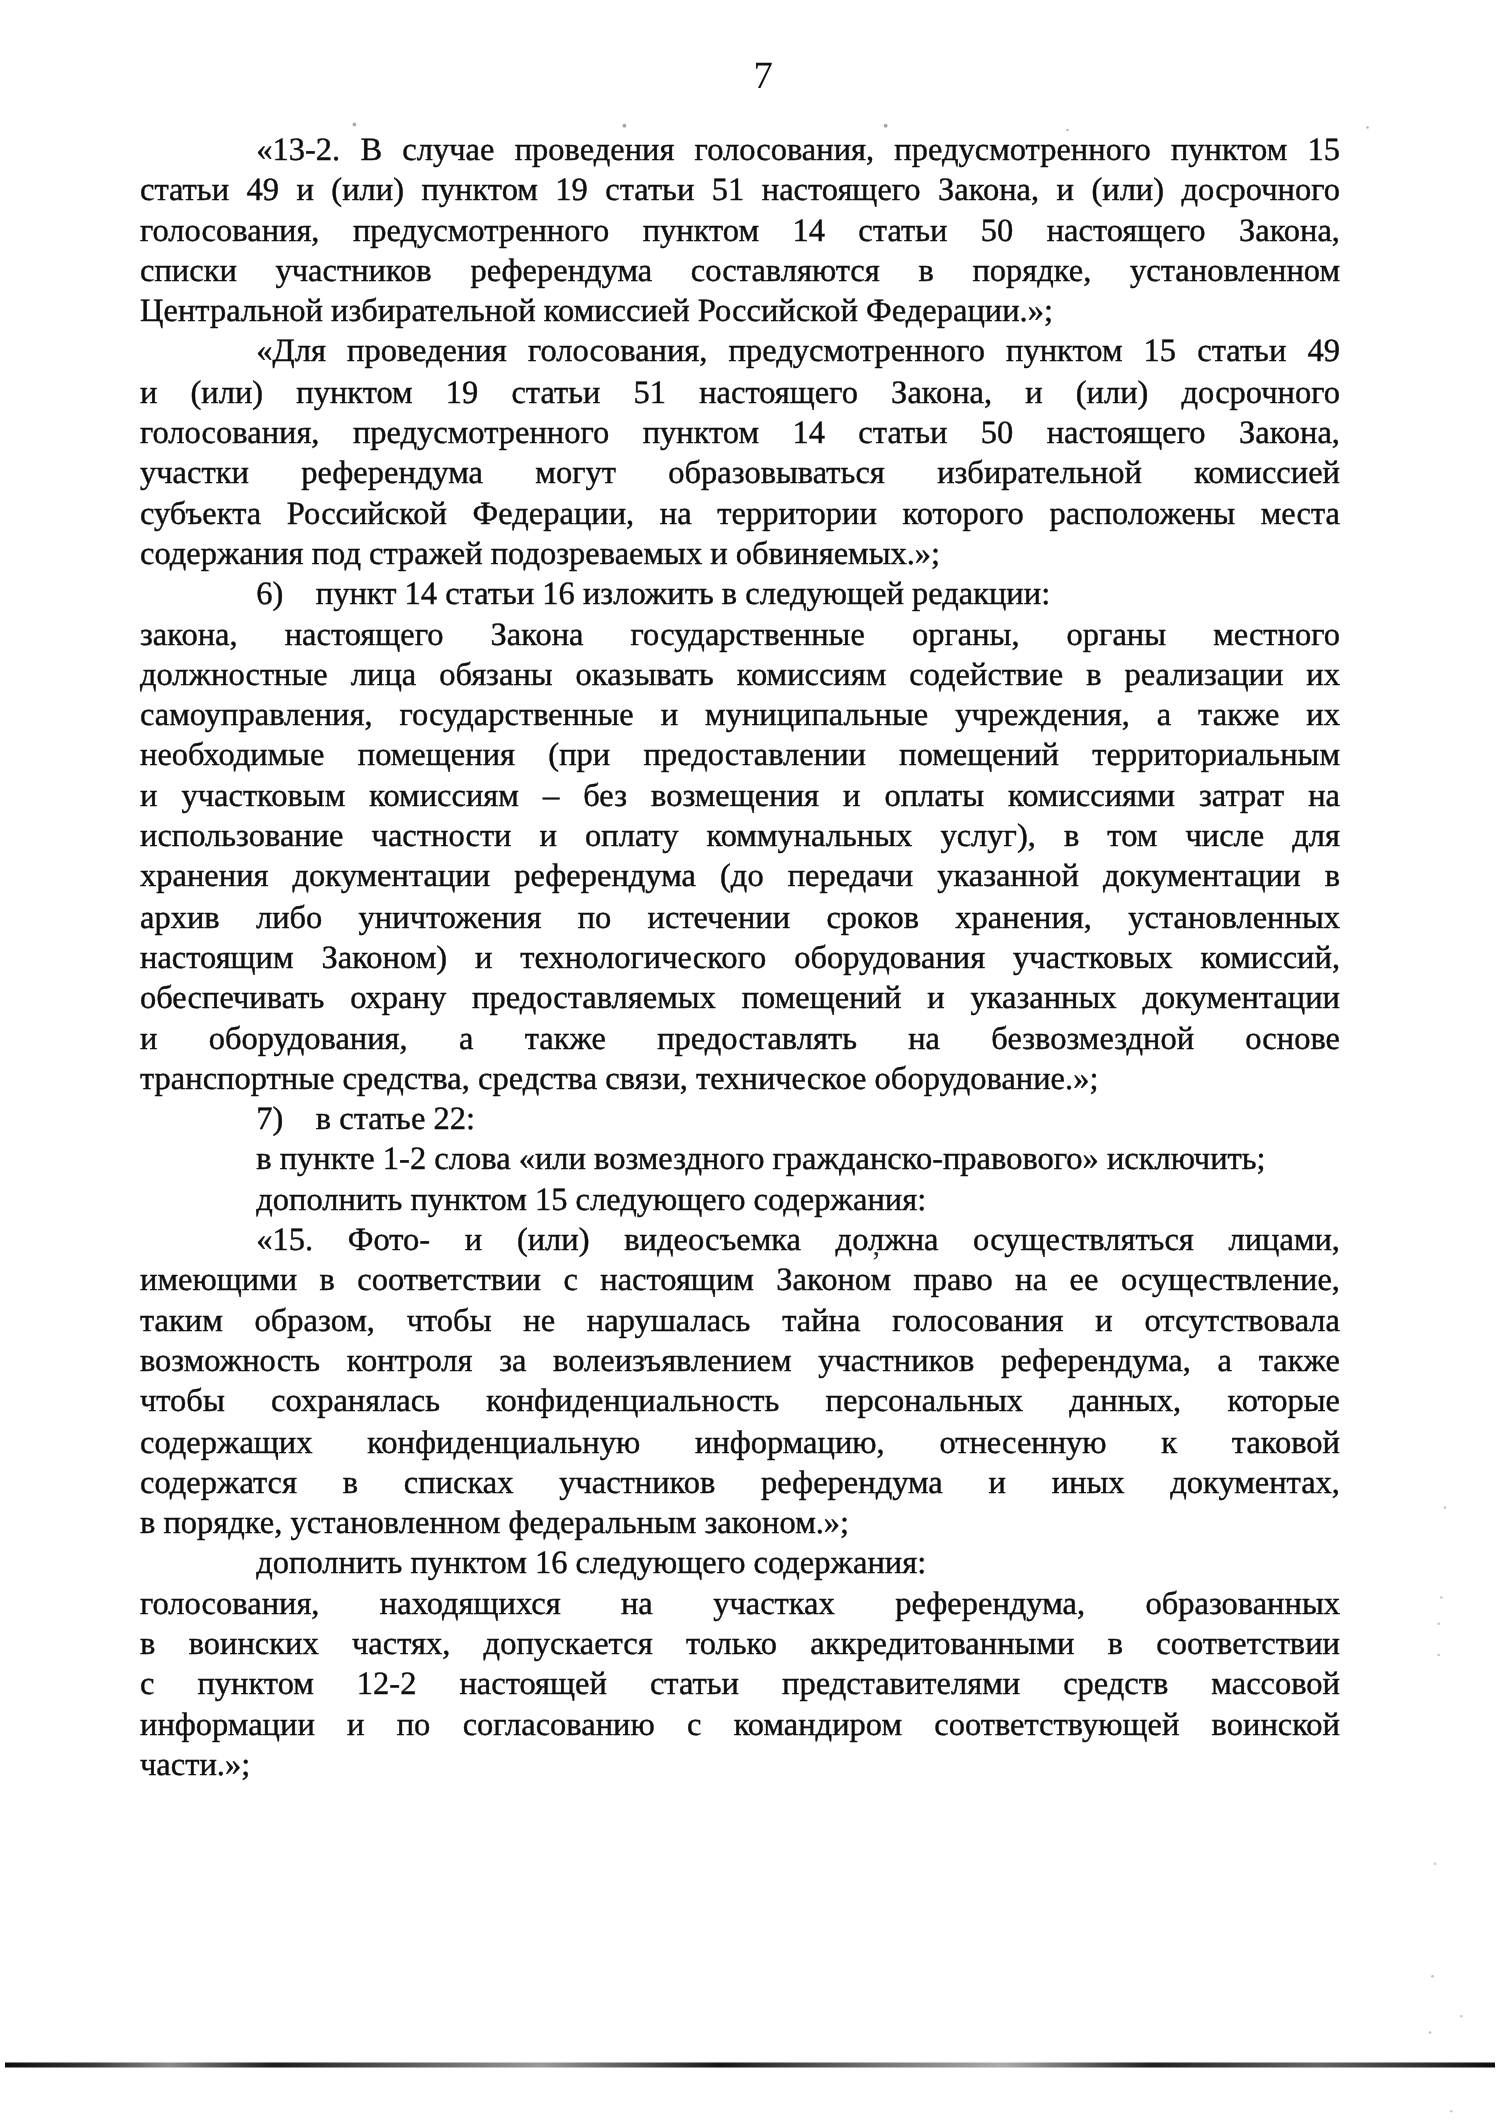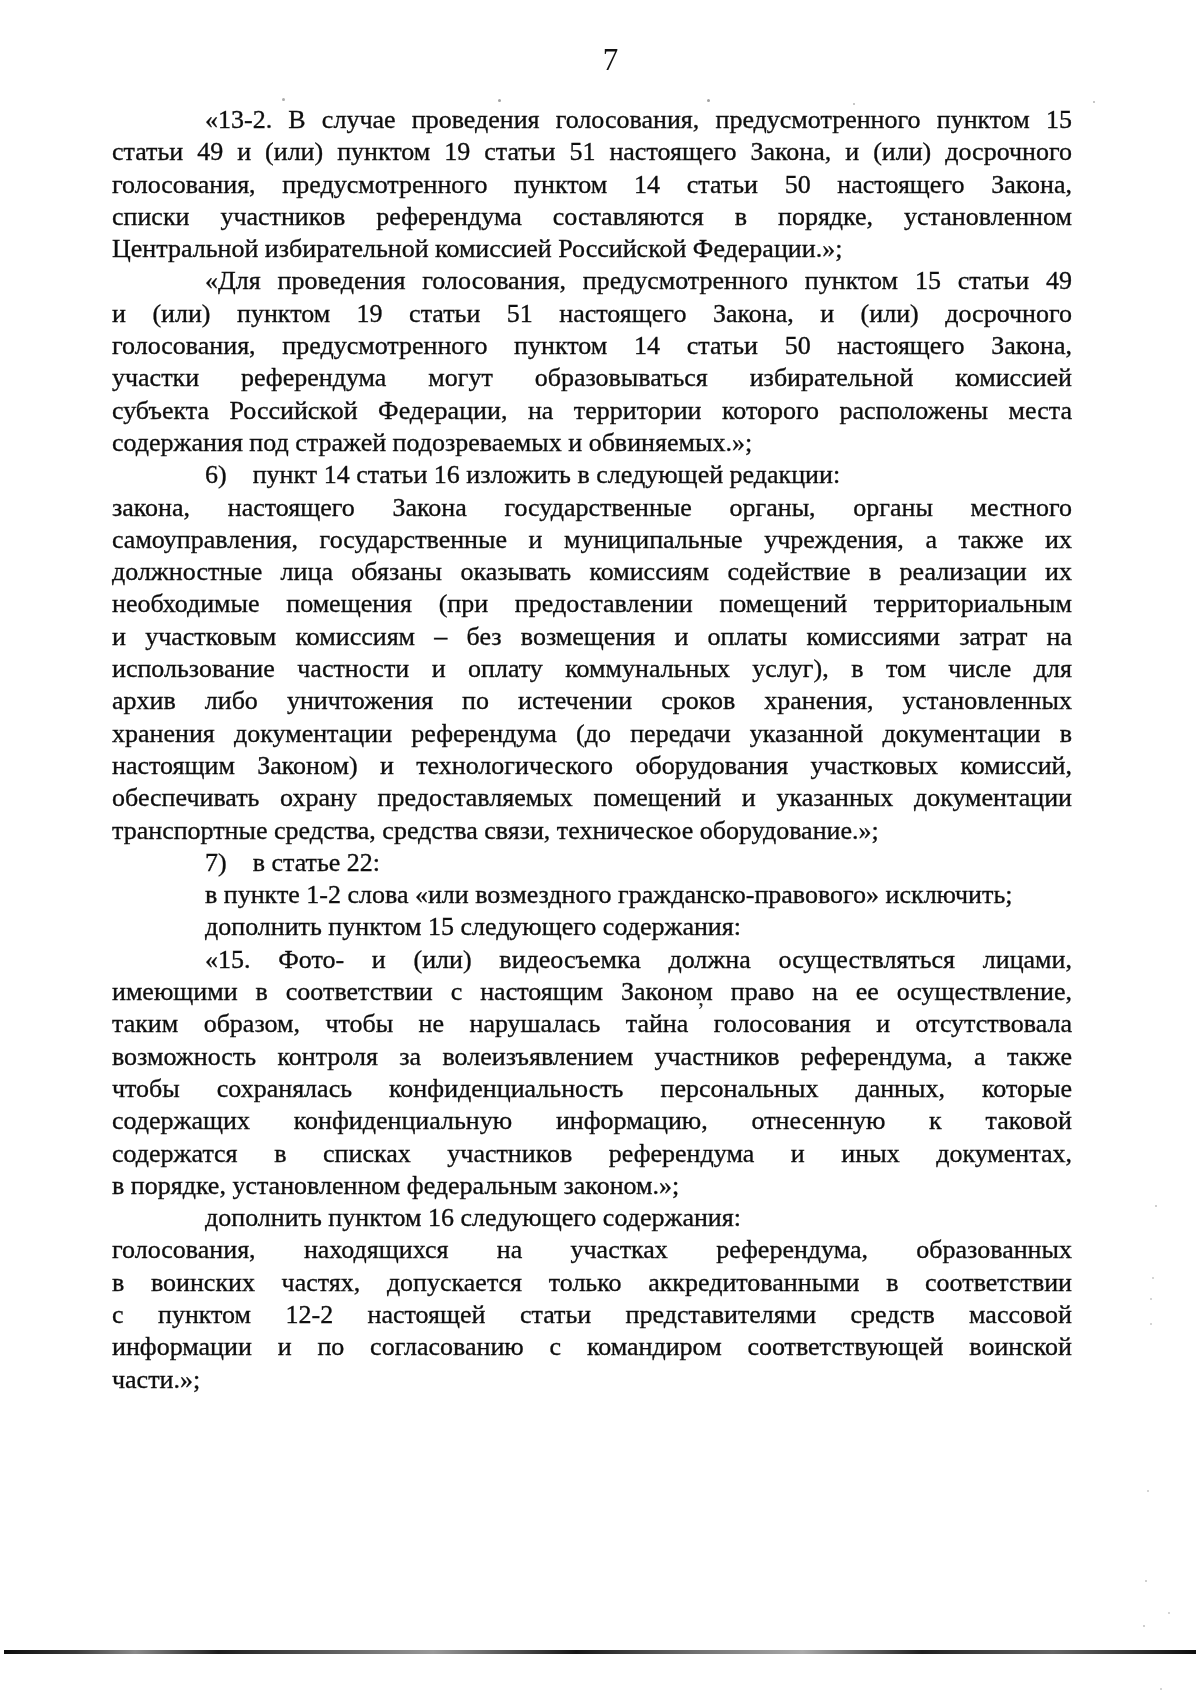--- a/index.html
+++ b/index.html
@@ -94,29 +94,30 @@
         <div class="line">голосования, предусмотренного пунктом 14 статьи 50 настоящего Закона,</div>
         <div class="line">участки референдума могут образовываться избирательной комиссией</div>
         <div class="line">субъекта Российской Федерации, на территории которого расположены места</div>
         <div class="line last">содержания под стражей подозреваемых и обвиняемых.»;</div>
       </div>
       <div class="para">
         <div class="line first last">6) пункт 14 статьи 16 изложить в следующей редакции:</div>
       </div>
       <div class="para">
         <div class="line">закона, настоящего Закона государственные органы, органы местного</div>
+        <div class="line">должностные лица обязаны оказывать комиссиям содействие в реализации их</div>
         <div class="line">самоуправления, государственные и муниципальные учреждения, а также их</div>
-        <div class="line">должностные лица обязаны оказывать комиссиям содействие в реализации их</div>
         <div class="line">необходимые помещения (при предоставлении помещений территориальным</div>
         <div class="line">и участковым комиссиям – без возмещения и оплаты комиссиями затрат на</div>
         <div class="line">использование частности и оплату коммунальных услуг), в том числе для</div>
+        <div class="line">хранения документации референдума (до передачи указанной документации в</div>
         <div class="line">архив либо уничтожения по истечении сроков хранения, установленных</div>
-        <div class="line">хранения документации референдума (до передачи указанной документации в</div>
         <div class="line">настоящим Законом) и технологического оборудования участковых комиссий,</div>
         <div class="line">обеспечивать охрану предоставляемых помещений и указанных документации</div>
+        <div class="line">и оборудования, а также предоставлять на безвозмездной основе</div>
         <div class="line last">транспортные средства, средства связи, техническое оборудование.»;</div>
       </div>
       <div class="para">
         <div class="line first last">7) в статье 22:</div>
       </div>
       <div class="para">
         <div class="line first last">в пункте 1-2 слова «или возмездного гражданско-правового» исключить;</div>
       </div>
       <div class="para">
         <div class="line first last">дополнить пунктом 15 следующего содержания:</div>

